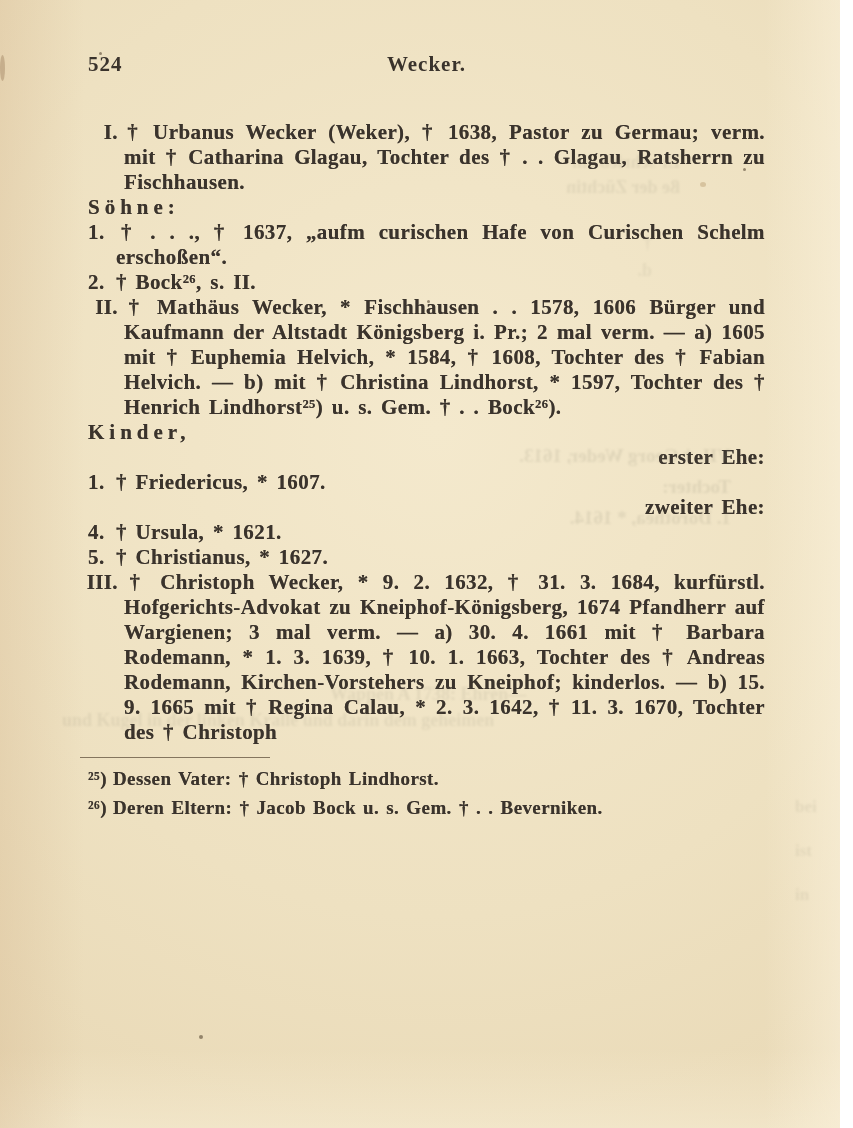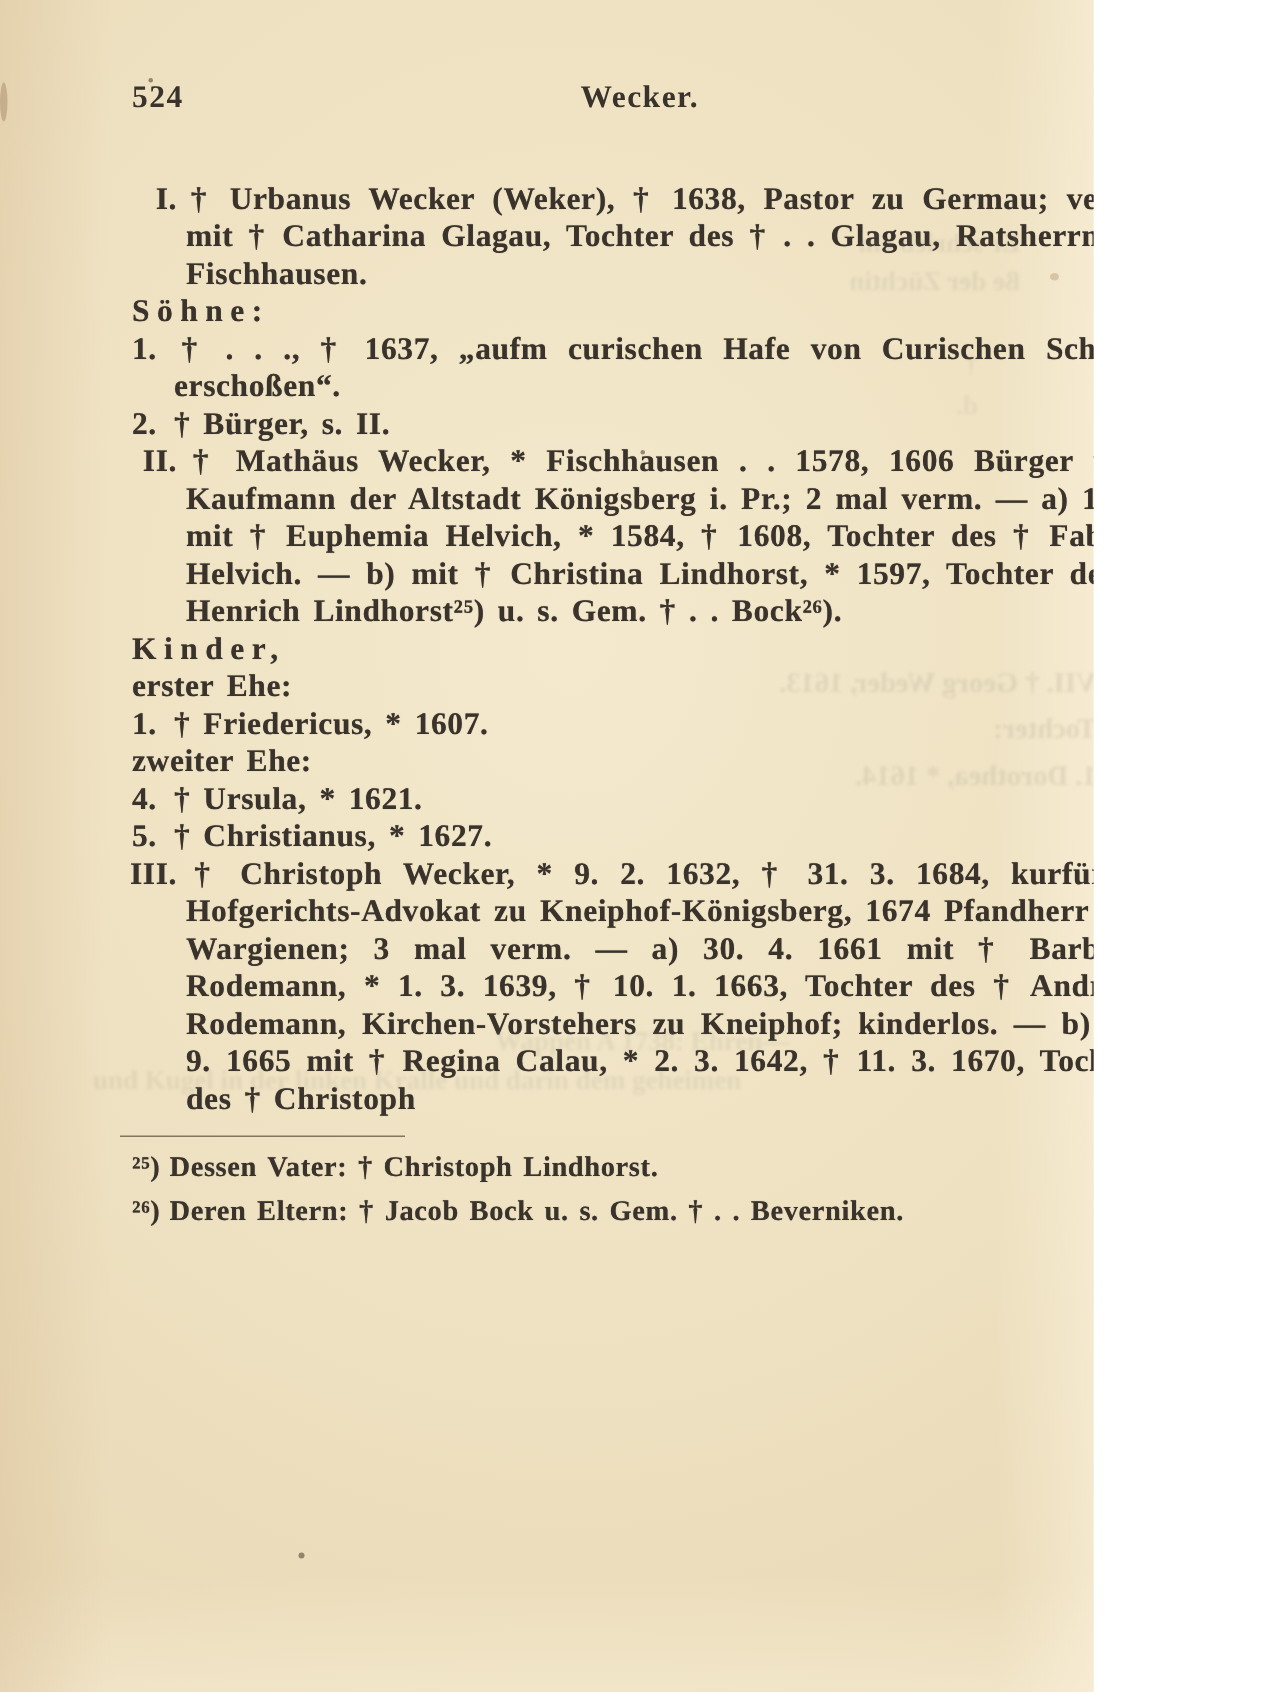--- a/index.html
+++ b/index.html
@@ -1,21 +1,21 @@
 <!DOCTYPE html>
 <html><head>
 <meta charset="utf-8">
 <style>
   html,body{margin:0;padding:0;}
   body{
     width:853px;height:1128px;overflow:hidden;
     font-family:"Liberation Serif","DejaVu Serif",serif;
   }
   .scan{
-    position:relative;width:729px;height:1128px;overflow:hidden;
+    position:relative;width:840px;height:1128px;overflow:hidden;
     background:
       linear-gradient(90deg, rgba(214,185,146,.35) 0%, rgba(214,185,146,0) 10%),
       linear-gradient(270deg, rgba(252,243,222,.55) 0%, rgba(252,243,222,0) 9%),
       linear-gradient(0deg, rgba(250,242,220,.45) 0%, rgba(250,242,220,0) 7%),
       radial-gradient(ellipse 120% 90% at 52% 38%, #f4e9cd 0%, #eee1c1 48%, #e9d9b6 78%, #e1cfa8 100%);
     color:#3a332c;
     text-decoration:underline;
   }
   
   .pageno{
@@ -33,21 +33,21 @@
     letter-spacing:.4px;word-spacing:3px;
     text-align:justify;
     text-shadow:0 0 .5px rgba(58,51,44,.65);
   }
   .textblock p{margin:0;}
   .roman{padding-left:36px;text-indent:-58px;}
   .rlbl{display:inline-block;width:52px;text-align:right;margin-right:6px;text-indent:0;}
   .numbered{margin-left:44px;padding-left:28px;text-indent:-28px;}
   .numlbl{display:inline-block;width:26px;margin-right:2px;text-indent:0;}
   .subheading{margin-left:110px;letter-spacing:5px;word-spacing:0;text-align:left;}
-  .plainline{margin-left:44px;text-align:left;}
+  .plainline{margin-left:44px;text-align:right;}
   .mt-e1{margin-top:0;}
   .mt-soehne{margin-top:9px;}
   .mt-3{margin-top:3px;}
   .mt-5{margin-top:5px;}
   .mt-e2{margin-top:5px;}
   .mt-1{margin-top:1px;}
   .mt-0{margin-top:0;}
   .mt-e3{margin-top:15px;}
   
   .fnrule{
@@ -92,21 +92,21 @@
   <div class="running-title">Wecker.</div>
 
   <div class="textblock">
 
     <p class="roman mt-e1"><span class="rlbl">I.</span><span>† Urbanus Wecker (Weker), † 1638, Pastor zu Germau; verm. mit † Catharina Glagau, Tochter des † . . Glagau, Ratsherrn zu Fischhausen.</span></p>
 
     <p class="subheading mt-soehne">Söhne:</p>
 
     <p class="numbered mt-3"><span class="numlbl">1.</span><span>† . . ., † 1637, „aufm curischen Hafe von Curischen Schelm erschoßen“.</span></p>
 
-    <p class="numbered mt-3"><span class="numlbl">2.</span><span>† Bürger, s. II.</span></p>
+    <p class="numbered mt-3"><span class="numlbl">2.</span><span>† Bock²⁶, s. II.</span></p>
 
     <p class="roman mt-e2"><span class="rlbl">II.</span><span>† Mathäus Wecker, * Fischhausen . . 1578, 1606 Bürger und Kaufmann der Altstadt Königsberg i. Pr.; 2 mal verm. — a) 1605 mit † Euphemia Helvich, * 1584, † 1608, Tochter des † Fabian Helvich. — b) mit † Christina Lindhorst, * 1597, Tochter des † Henrich Lindhorst²⁵) u. s. Gem. † . . Bock²⁶).</span></p>
 
     <p class="subheading mt-1">Kinder,</p>
 
     <p class="plainline mt-3">erster Ehe:</p>
 
     <p class="numbered mt-5"><span class="numlbl">1.</span><span>† Friedericus, * 1607.</span></p>
 
     <p class="plainline mt-3">zweiter Ehe:</p>

